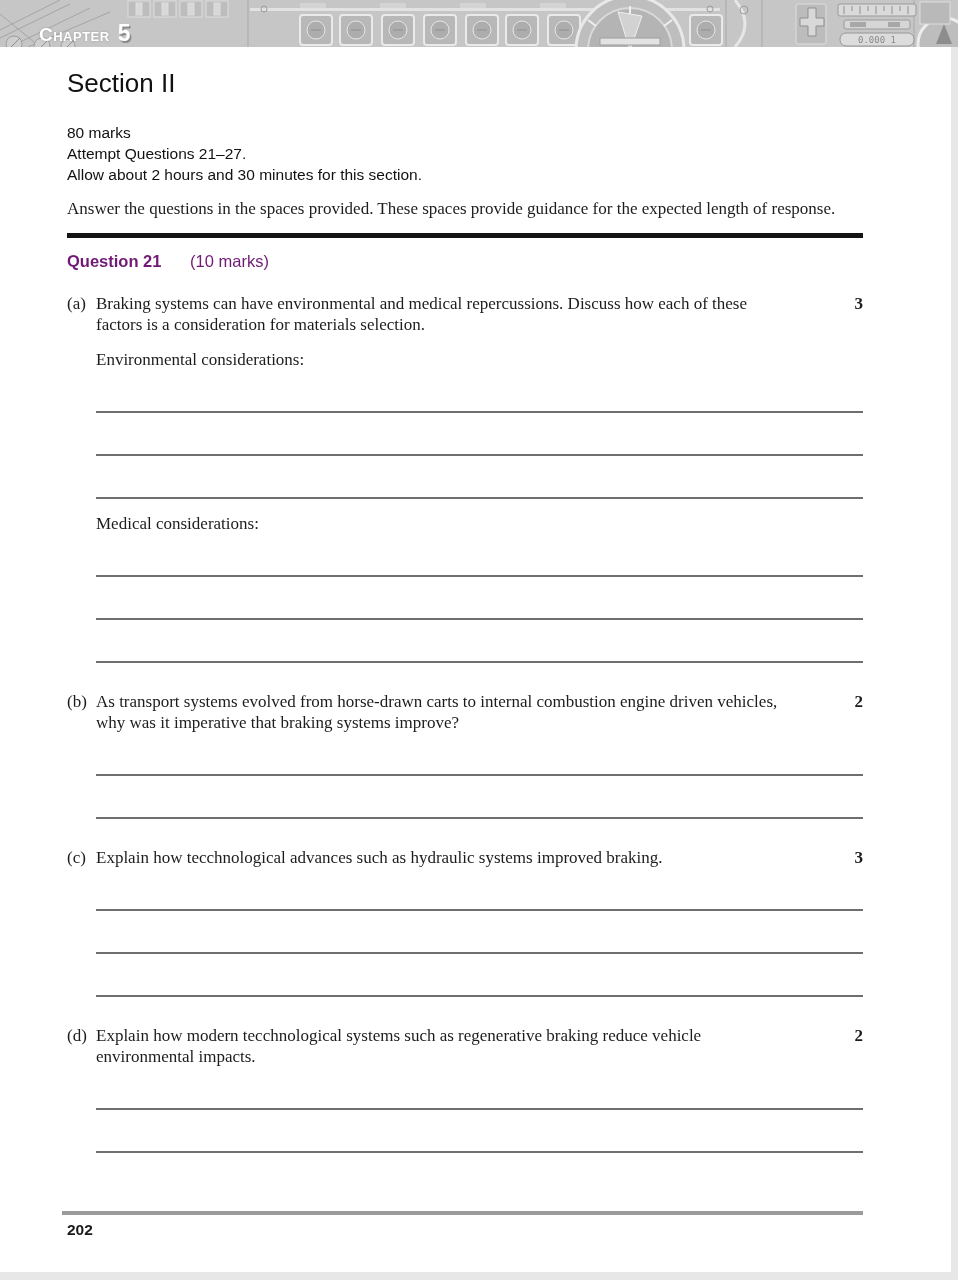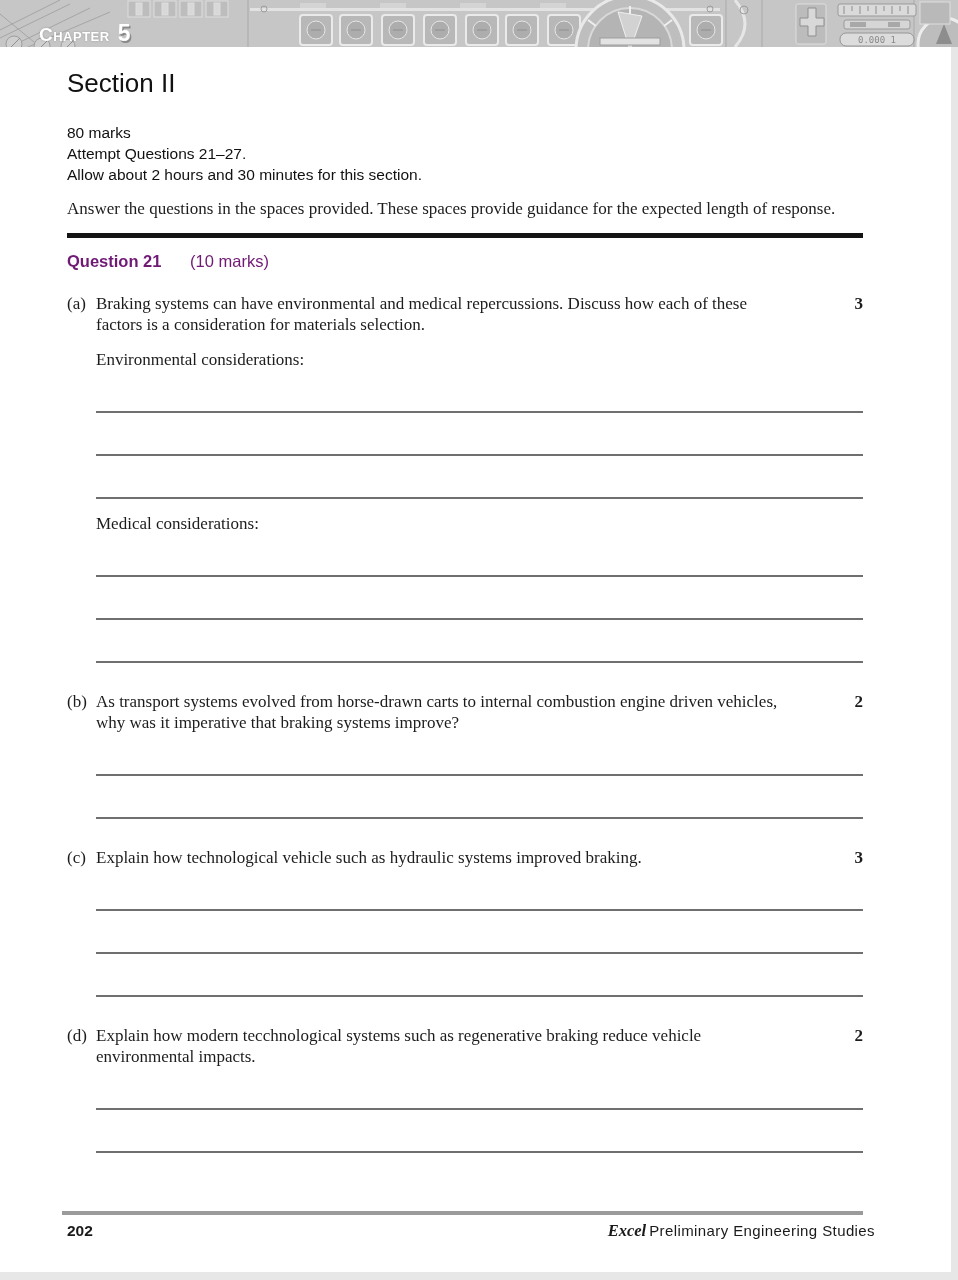--- a/index.html
+++ b/index.html
@@ -246,21 +246,21 @@
     </div>
   <div class="lines">
             <div class="answer-line"></div>
             <div class="answer-line"></div>
           </div>
         </div>
 
   <div class="part">
     <div class="part-row">
       <span class="part-id">(c)</span>
-      <span class="part-text">Explain how technological vehicle such as hydraulic systems improved braking.</span>
+      <span class="part-text">Explain how tecchnological advances such as hydraulic systems improved braking.</span>
       <span class="part-marks">3</span>
     </div>
   <div class="lines">
             <div class="answer-line"></div>
             <div class="answer-line"></div>
             <div class="answer-line"></div>
           </div>
         </div>
 
   <div class="part">
@@ -274,21 +274,18 @@
             <div class="answer-line"></div>
           </div>
         </div>
 </div>
   </div>
 
   <div class="footer">
     <div class="footer-rule"></div>
     <div class="footer-row">
       <span class="page-num">202</span>
-      <span class="book-title">
-        <span class="book-series">Excel</span><span>Preliminary Engineering Studies</span>
-      </span>
     </div>
   </div>
 
   <div class="edge-right"></div>
   <div class="edge-bottom"></div>
 </div>
 
 </body></html>

